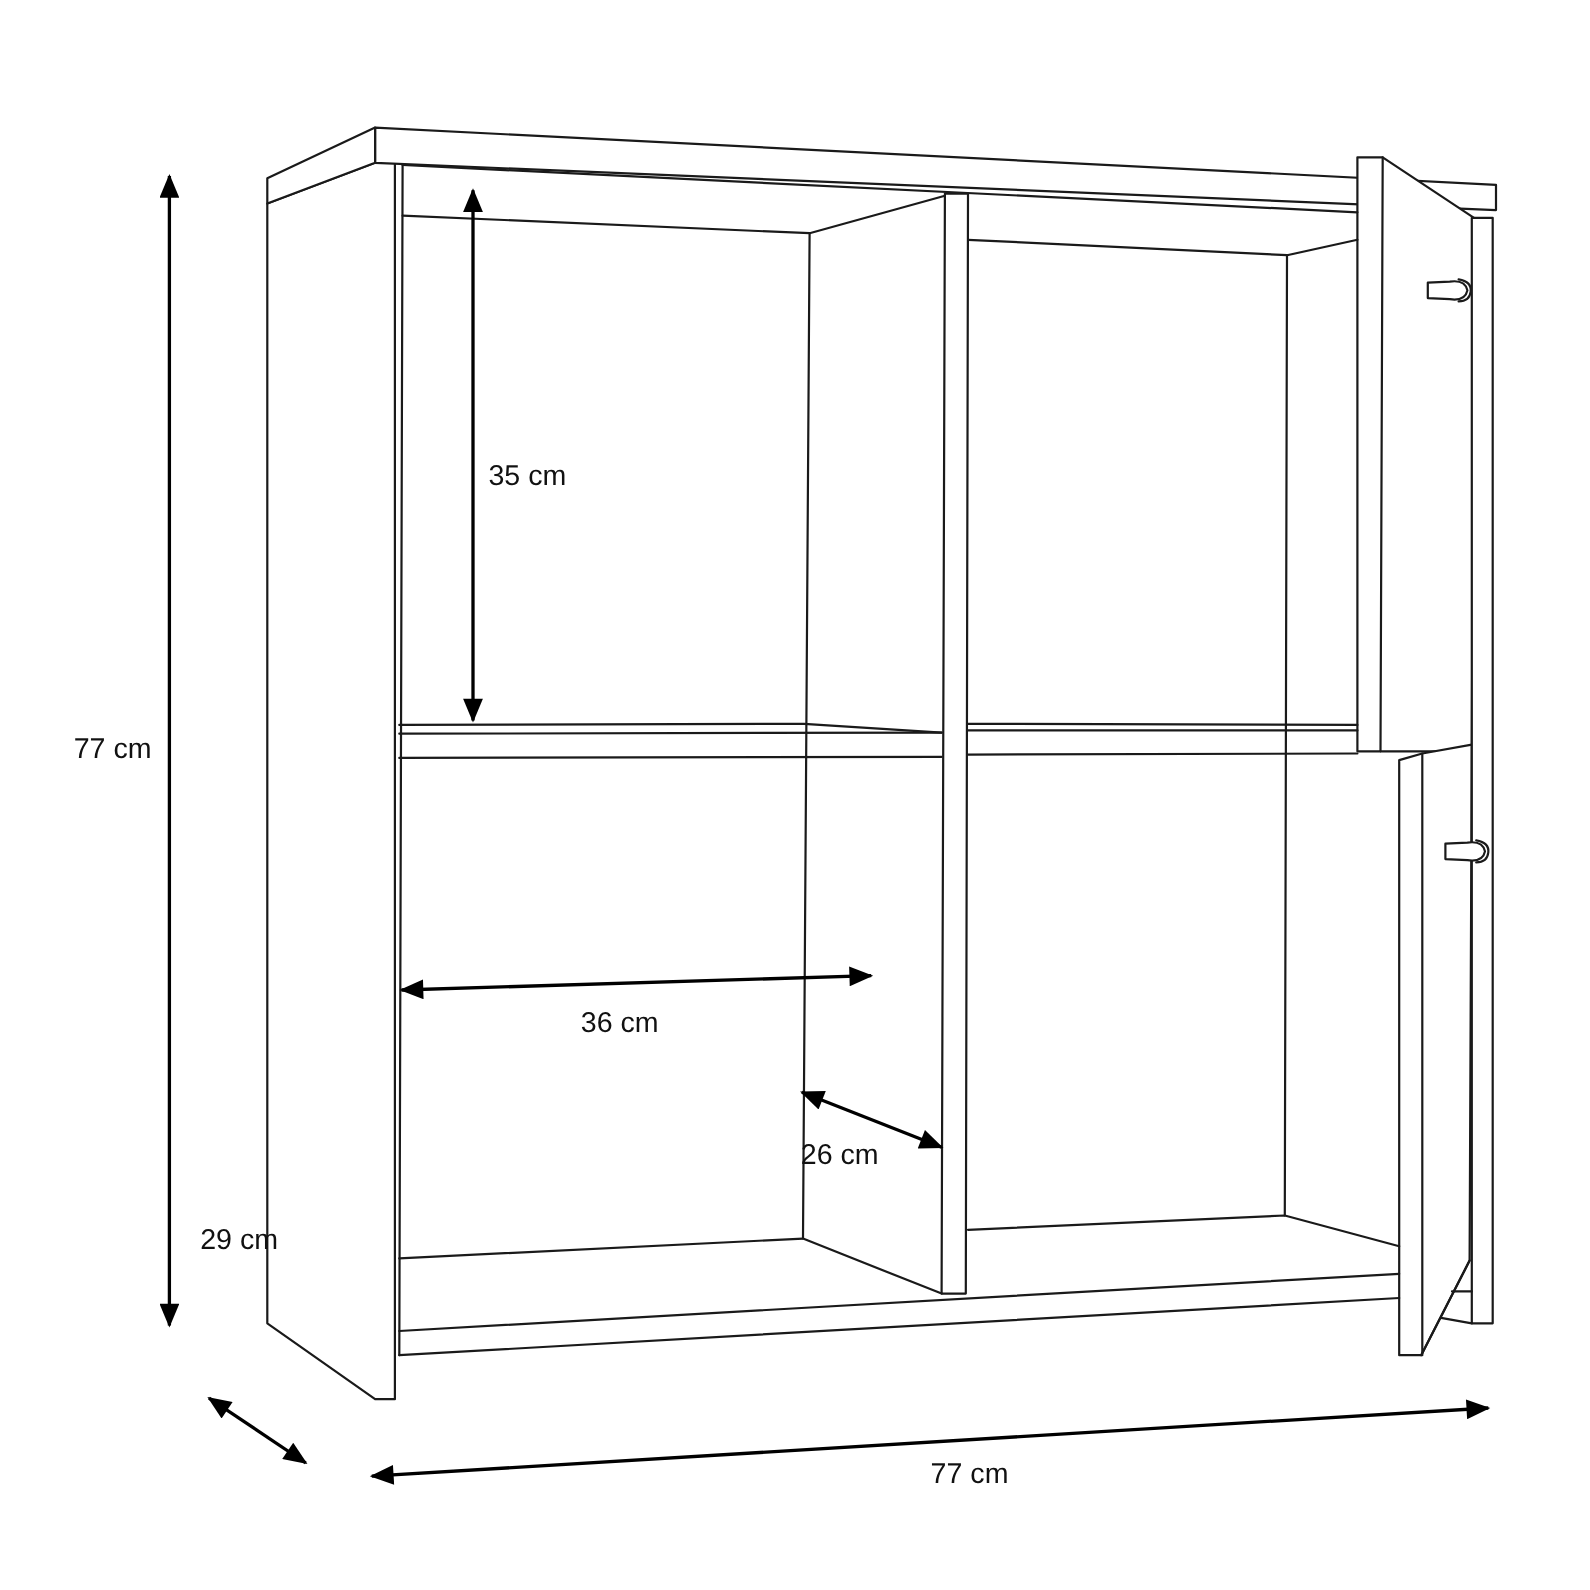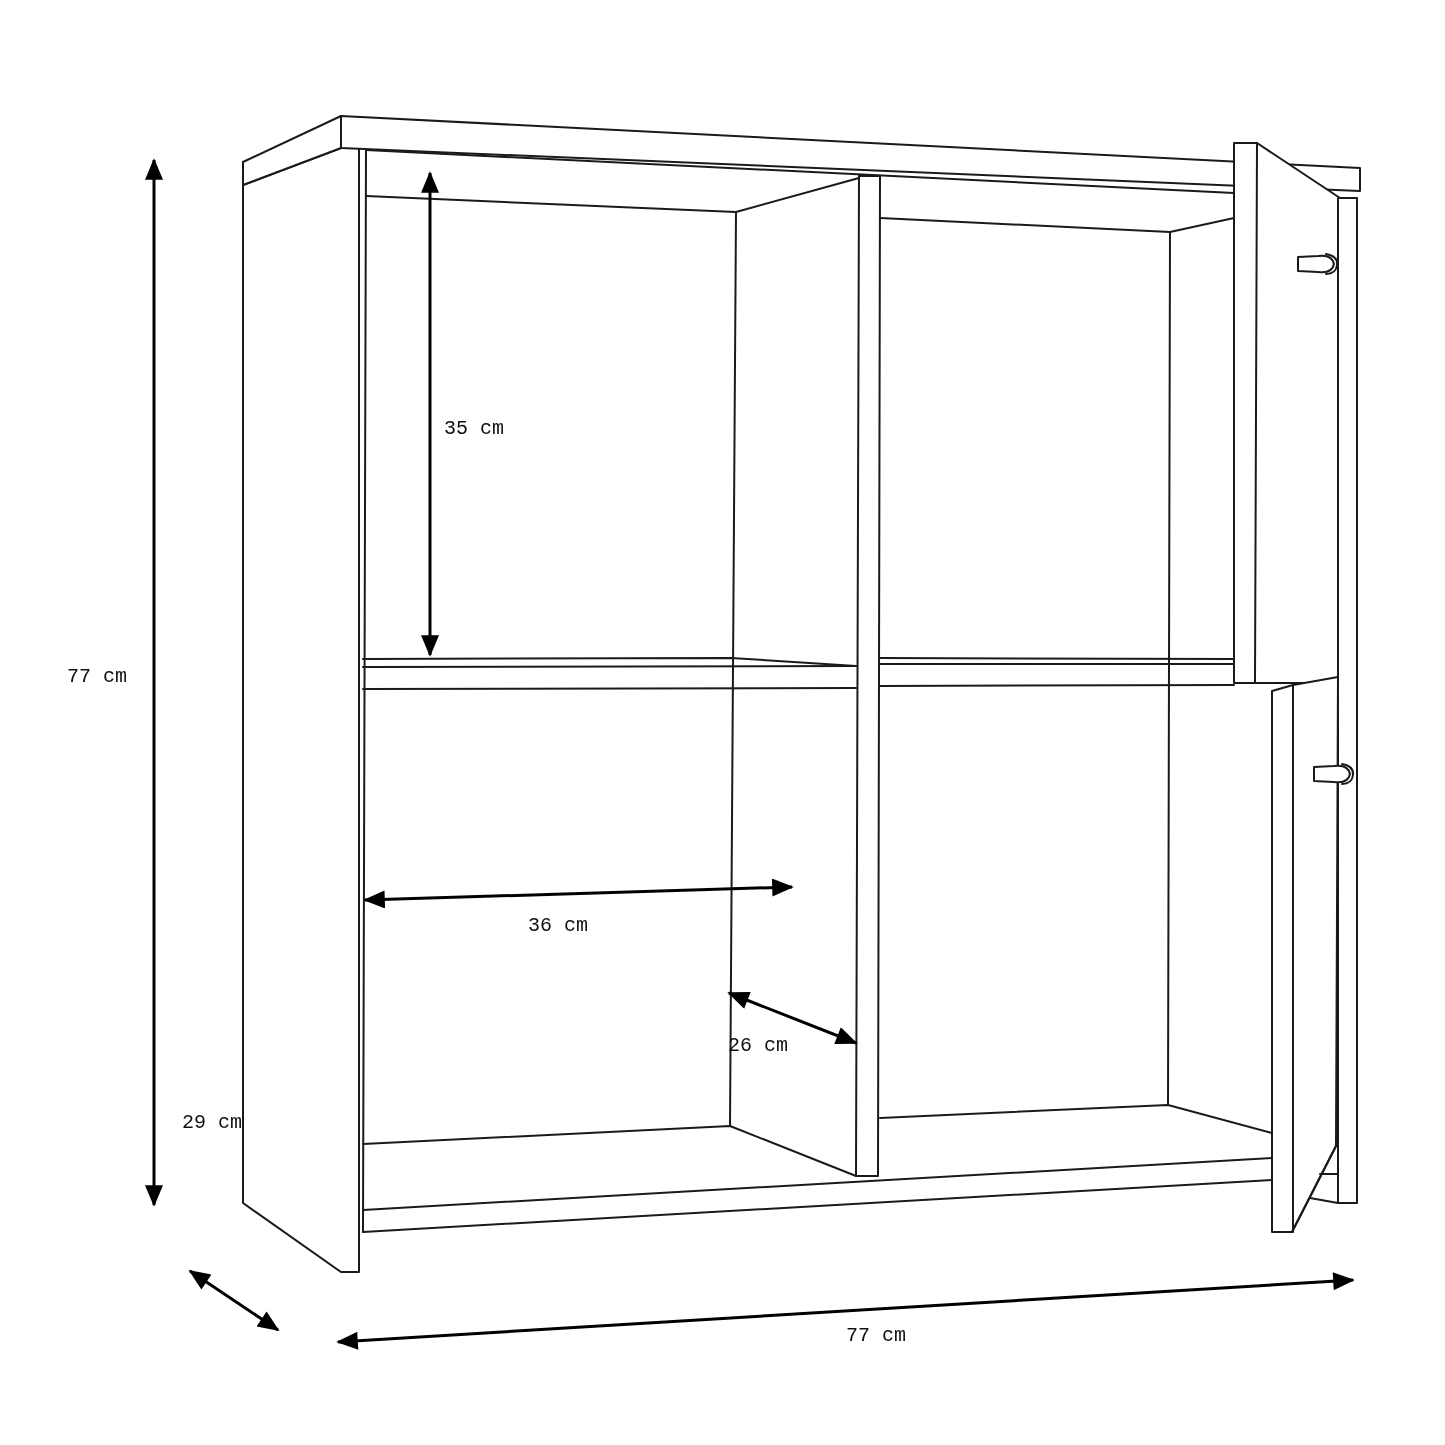--- a/index.html
+++ b/index.html
@@ -4,22 +4,22 @@
   <style>
     html, body { margin: 0; padding: 0; background: #ffffff; }
     body { width: 1445px; height: 1445px; overflow: hidden; position: relative; }
     #drawing { position: absolute; left: 0; top: 0; width: 1445px; height: 1445px; }
     .edge { stroke: #1a1a1a; stroke-width: 2; fill: none; stroke-linecap: round; stroke-linejoin: round; }
     .panel { stroke: #1a1a1a; stroke-width: 2; fill: #ffffff; stroke-linejoin: round; }
     .dim { stroke: #000000; stroke-width: 3; fill: none; }
     .arrowhead { fill: #000000; }
     .dim-label {
       position: absolute;
-      font-family: Liberation Mono, monospace;
-      font-size: 20px;
+      font-family: Liberation Sans, sans-serif;
+      font-size: 26px;
       color: #111111;
       white-space: nowrap;
       line-height: 1;
     }
   </style>
 </head>
 <body>
 
 <svg id="drawing" viewBox="0 0 1445 1445" xmlns="http://www.w3.org/2000/svg">
   <defs>

